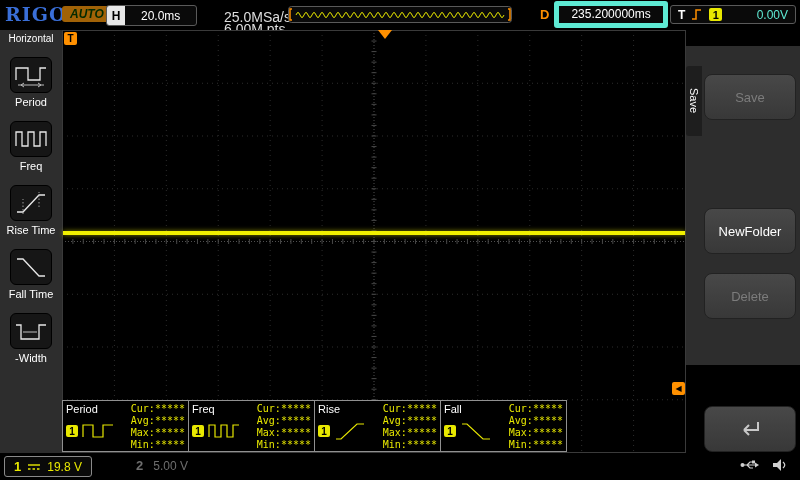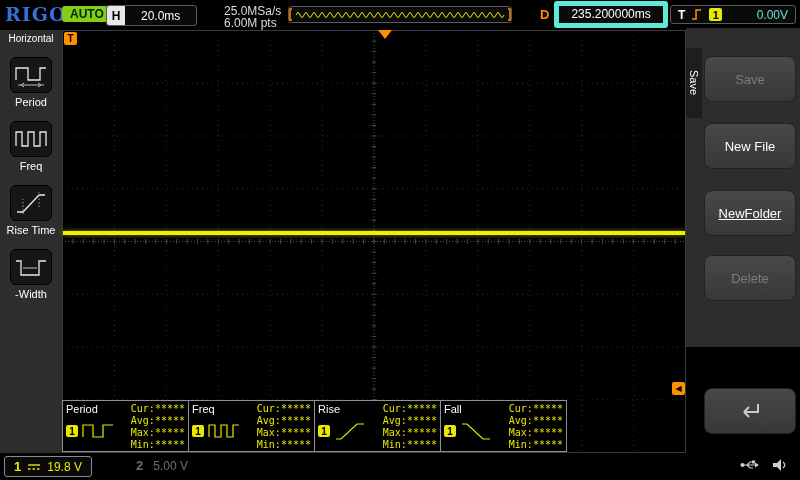--- a/index.html
+++ b/index.html
@@ -6,28 +6,28 @@
   body{
     width:800px;height:480px;position:relative;overflow:hidden;
     background:#000;color:#fff;
     font-family:"Liberation Sans",sans-serif;
     -webkit-font-smoothing:none;
   }
   
   #top-bar{position:absolute;left:0;top:0;width:800px;height:30px;background:#000;}
   .logo{position:absolute;left:5px;top:3px;font-family:"DejaVu Serif",serif;
         font-weight:bold;font-size:19px;color:#3a6fd8;letter-spacing:1px;}
-  .auto-badge{position:absolute;left:62px;top:6px;background:#84cc16;color:#012a01;
-        font-weight:bold;font-size:12px;line-height:16px;padding:0 8px;border-radius:3px;}
+  .auto-badge{position:absolute;left:62px;top:6px;background:#a16207;color:#012a01;
+        font-weight:bold;font-size:12px;line-height:16px;padding:0 8px;border-radius:3px;font-style:italic;}
   .h-group{position:absolute;left:106px;top:5px;height:19px;border:1px solid #5a5a5a;
         border-radius:3px;background:#0a0a0a;display:flex;align-items:center;}
   .h-label{background:#e8e8e8;color:#000;font-weight:bold;font-size:12px;width:18px;
         align-self:stretch;display:flex;align-items:center;justify-content:center;border-radius:2px 0 0 2px;}
   .h-scale{padding:0 16px;font-size:12px;color:#fff;}
-  .acq{position:absolute;left:224px;top:5px;font-size:12px;line-height:12px;color:#ddd;}
+  .acq{position:absolute;left:224px;top:11px;font-size:14px;line-height:12px;color:#ddd;}
   .preview{position:absolute;left:288px;top:6px;}
   .d-group{position:absolute;left:540px;top:5px;display:flex;align-items:center;gap:5px;height:19px;}
   .d-label{color:#ff9000;font-weight:bold;font-size:13px;}
   .d-value{border:5px solid #5eead4;border-radius:3px;background:#0a0a0a;
         padding:0 12px;font-size:12px;line-height:17px;color:#fff;}
   .t-group{position:absolute;left:670px;top:5px;width:126px;height:19px;box-sizing:border-box;
         border:1px solid #5a5a5a;border-radius:3px;background:#0a0a0a;
         display:flex;align-items:center;gap:6px;padding:0 7px;}
   .t-label{font-weight:bold;font-size:12px;color:#fff;}
   .t-source{background:#e8e800;color:#000;font-weight:bold;font-size:11px;width:13px;height:13px;
@@ -57,21 +57,21 @@
         display:flex;padding:2px 3px;box-sizing:border-box;}
   .mbox:first-child{margin-left:0;}
   .col-l{width:58px;display:flex;flex-direction:column;}
   .m-name{font-size:11px;color:#fff;}
   .m-row{display:flex;align-items:center;gap:3px;margin-top:5px;}
   .m-ch{width:12px;height:12px;background:#e8e800;color:#000;font-size:10px;font-weight:bold;
         display:flex;align-items:center;justify-content:center;border-radius:2px;flex:0 0 auto;}
   .col-r{flex:1;font-size:10px;line-height:12px;color:#e8e800;
         font-family:"DejaVu Sans Mono",monospace;white-space:nowrap;margin-left:9px;}
   
-  #right-menu{position:absolute;left:686px;top:28px;width:114px;height:319px;background:#2d2d2d;}
+  #right-menu{position:absolute;left:686px;top:46px;width:114px;height:319px;background:#2d2d2d;}
   .save-tab{position:absolute;left:0;top:20px;width:16px;height:70px;background:#1e1e1e;color:#fff;
         font-size:11px;writing-mode:vertical-rl;display:flex;align-items:center;justify-content:center;
         border-radius:3px 0 0 3px;cursor:pointer;}
   .rm-btn{position:absolute;left:18px;width:92px;height:46px;border-radius:8px;
         background:linear-gradient(#484848,#383838);color:#fff;font-size:13px;
         display:flex;align-items:center;justify-content:center;cursor:pointer;
         border:1px solid #222;box-sizing:border-box;}
   .rm-btn.disabled{color:#7c7c7c;}
   
   #bottom-bar{position:absolute;left:0;top:453px;width:800px;height:27px;background:#000;}
@@ -150,20 +150,28 @@
   <div class="lm-item">
     <span class="lm-icon">
       <svg width="36" height="28" viewBox="0 0 36 28">
         <path d="M4 23 H10 L26 6 H32" fill="none" stroke="#e8e8e8" stroke-width="1.3"></path>
         <path d="M10 25 V10 M26 18 V3" fill="none" stroke="#bdbdbd" stroke-width="0.8" stroke-dasharray="1.5 2"></path>
       </svg>
     </span>
     <span class="lm-label">Rise Time</span>
   </div>
 
+  <div class="lm-item">
+    <span class="lm-icon">
+      <svg width="36" height="28" viewBox="0 0 36 28">
+        <path d="M4 6 H10 L26 23 H32" fill="none" stroke="#e8e8e8" stroke-width="1.3"></path>
+      </svg>
+    </span>
+    <span class="lm-label">Fall Time</span>
+  </div>
 
 
   <div class="lm-item">
     <span class="lm-icon">
       <svg width="36" height="28" viewBox="0 0 36 28">
         <path d="M3 8 H8 V22 H26 V8 H33" fill="none" stroke="#e8e8e8" stroke-width="1.3"></path>
         <path d="M10 15 H24" fill="none" stroke="#bdbdbd" stroke-width="1"></path>
       </svg>
     </span>
     <span class="lm-label">-Width</span>
@@ -376,22 +384,21 @@
       <div>Max:*****</div>
       <div>Min:*****</div>
     </div>
   </div>
 </div>
 
 <div id="right-menu">
   <div class="save-tab">Save</div>
 
   <div class="rm-btn disabled" style="top:28px;">Save</div>
-  <div class="rm-btn" style="top:95px;">New File</div>
-  <div class="rm-btn" style="top:162px;text-decoration:underline;">NewFolder</div>
+  <div class="rm-btn" style="top:162px;">NewFolder</div>
   <div class="rm-btn disabled" style="top:227px;">Delete</div>
 
   <div class="rm-btn" style="top:360px;">
     <svg width="26" height="20" viewBox="0 0 26 20">
       <path d="M21 3 V11 H7 M7 11 L12 6 M7 11 L12 16" fill="none" stroke="#c8c8c8" stroke-width="2"></path>
     </svg>
   </div>
 </div>
 
 <div id="bottom-bar">

